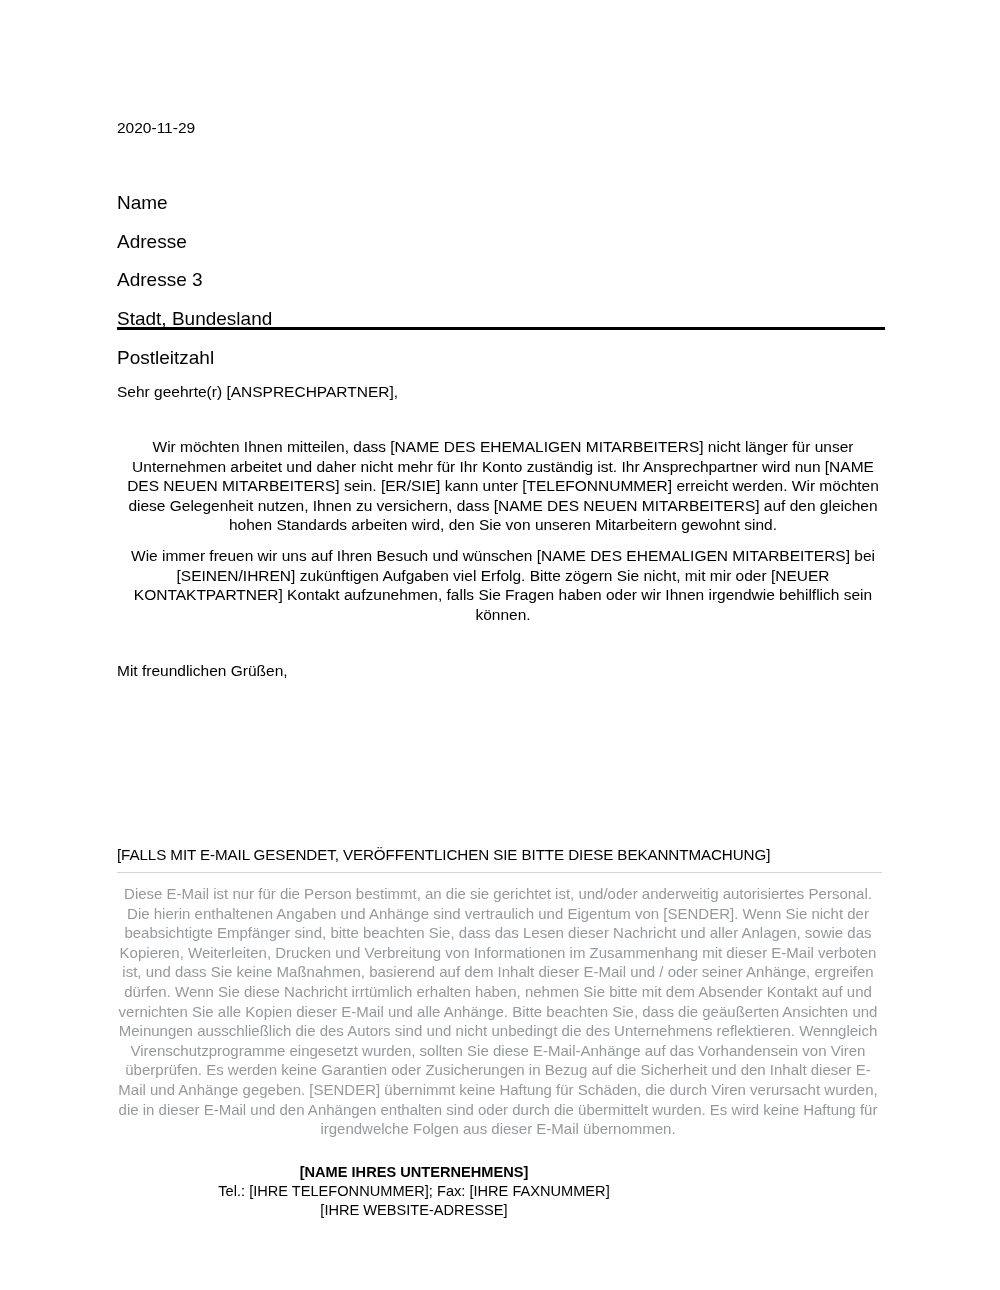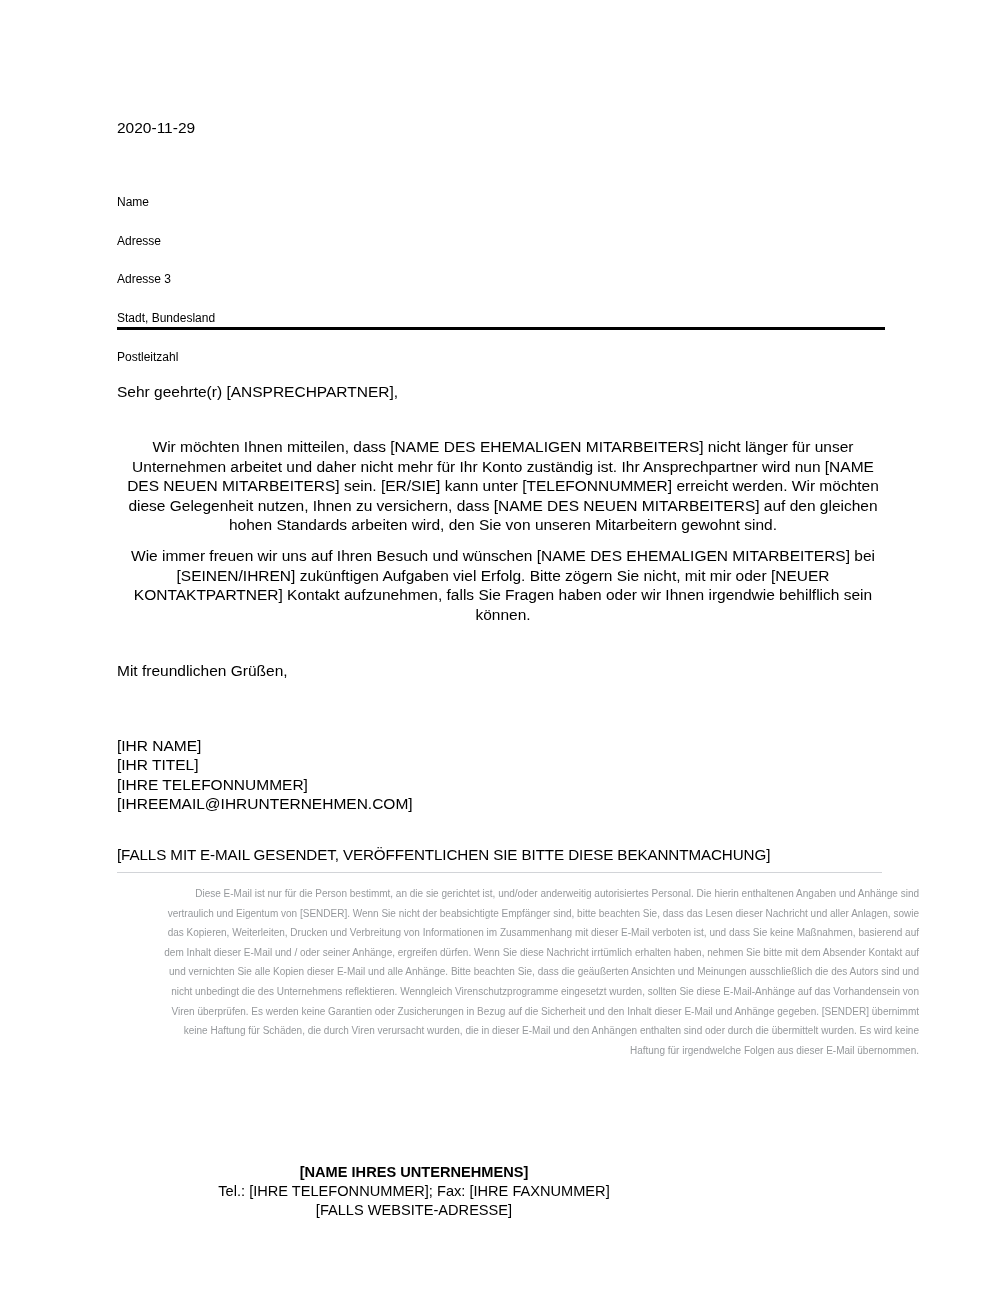--- a/index.html
+++ b/index.html
@@ -26,21 +26,21 @@
     position: absolute;
     top: 118px;
     left: 117px;
     font-size: 15.5px;
     line-height: 19px;
   }
   .recipient {
     position: absolute;
     top: 174px;
     left: 117px;
-    font-size: 12px;
+    font-size: 19px;
     line-height: 19.3px;
     white-space: pre-line;
   }
   .recipient div { white-space: nowrap; }
 
   .subject-block {
     position: absolute;
     top: 321px;
     left: 117px;
     width: 768px;
@@ -107,26 +107,25 @@
     letter-spacing: -0.1px;
   }
   .disclaimer-rule {
     margin-top: 8px;
     height: 1px;
     background: #d2d4d8;
     width: 765px;
   }
   .disclaimer-text {
     margin-top: 11px;
-    font-size: 10px;
+    font-size: 15px;
     line-height: 19.6px;
     color: #96999c;
     width: 762px;
-    text-align: right;
-    margin-left: 40px;
+    text-align: center;
   }
 
   .footer {
     position: absolute;
     top: 1163px;
     left: 0;
     width: 828px;
     text-align: center;
     font-size: 14.6px;
     line-height: 19.2px;
@@ -155,32 +154,26 @@
     <div class="subject-rule"></div>
   </div>
 
   <div class="salutation">Sehr geehrte(r) [ANSPRECHPARTNER],</div>
 
   <div class="body-para p1">Wir möchten Ihnen mitteilen, dass [NAME DES EHEMALIGEN MITARBEITERS] nicht länger für unser Unternehmen arbeitet und daher nicht mehr für Ihr Konto zuständig ist. Ihr Ansprechpartner wird nun [NAME DES NEUEN MITARBEITERS] sein. [ER/SIE] kann unter [TELEFONNUMMER] erreicht werden. Wir möchten diese Gelegenheit nutzen, Ihnen zu versichern, dass [NAME DES NEUEN MITARBEITERS] auf den gleichen hohen Standards arbeiten wird, den Sie von unseren Mitarbeitern gewohnt sind.</div>
   <div class="body-para p2">Wie immer freuen wir uns auf Ihren Besuch und wünschen [NAME DES EHEMALIGEN MITARBEITERS] bei [SEINEN/IHREN] zukünftigen Aufgaben viel Erfolg. Bitte zögern Sie nicht, mit mir oder [NEUER KONTAKTPARTNER] Kontakt aufzunehmen, falls Sie Fragen haben oder wir Ihnen irgendwie behilflich sein können.</div>
 
   <div class="closing">Mit freundlichen Grüßen,</div>
 
-  <div class="signature">
-    <div>[IHR NAME]</div>
-    <div>[IHR TITEL]</div>
-    <div>[IHRE TELEFONNUMMER]</div>
-    <div>[IHREEMAIL@IHRUNTERNEHMEN.COM]</div>
-  </div>
 
   <div class="disclaimer-block">
     <div class="disclaimer-heading">[FALLS MIT E-MAIL GESENDET, VERÖFFENTLICHEN SIE BITTE DIESE BEKANNTMACHUNG]</div>
     <div class="disclaimer-rule"></div>
     <div class="disclaimer-text">Diese E-Mail ist nur für die Person bestimmt, an die sie gerichtet ist, und/oder anderweitig autorisiertes Personal. Die hierin enthaltenen Angaben und Anhänge sind vertraulich und Eigentum von [SENDER]. Wenn Sie nicht der beabsichtigte Empfänger sind, bitte beachten Sie, dass das Lesen dieser Nachricht und aller Anlagen, sowie das Kopieren, Weiterleiten, Drucken und Verbreitung von Informationen im Zusammenhang mit dieser E-Mail verboten ist, und dass Sie keine Maßnahmen, basierend auf dem Inhalt dieser E-Mail und / oder seiner Anhänge, ergreifen dürfen. Wenn Sie diese Nachricht irrtümlich erhalten haben, nehmen Sie bitte mit dem Absender Kontakt auf und vernichten Sie alle Kopien dieser E-Mail und alle Anhänge. Bitte beachten Sie, dass die geäußerten Ansichten und Meinungen ausschließlich die des Autors sind und nicht unbedingt die des Unternehmens reflektieren. Wenngleich Virenschutzprogramme eingesetzt wurden, sollten Sie diese E-Mail-Anhänge auf das Vorhandensein von Viren überprüfen. Es werden keine Garantien oder Zusicherungen in Bezug auf die Sicherheit und den Inhalt dieser E-Mail und Anhänge gegeben. [SENDER] übernimmt keine Haftung für Schäden, die durch Viren verursacht wurden, die in dieser E-Mail und den Anhängen enthalten sind oder durch die übermittelt wurden. Es wird keine Haftung für irgendwelche Folgen aus dieser E-Mail übernommen.</div>
   </div>
 
   <div class="footer">
     <div class="company">[NAME IHRES UNTERNEHMENS]</div>
     <div>Tel.: [IHRE TELEFONNUMMER]; Fax: [IHRE FAXNUMMER]</div>
-    <div>[FALLS WEBSITE-ADRESSE]</div>
+    <div>[IHRE WEBSITE-ADRESSE]</div>
   </div>
 
 </div>
 
 </body></html>

